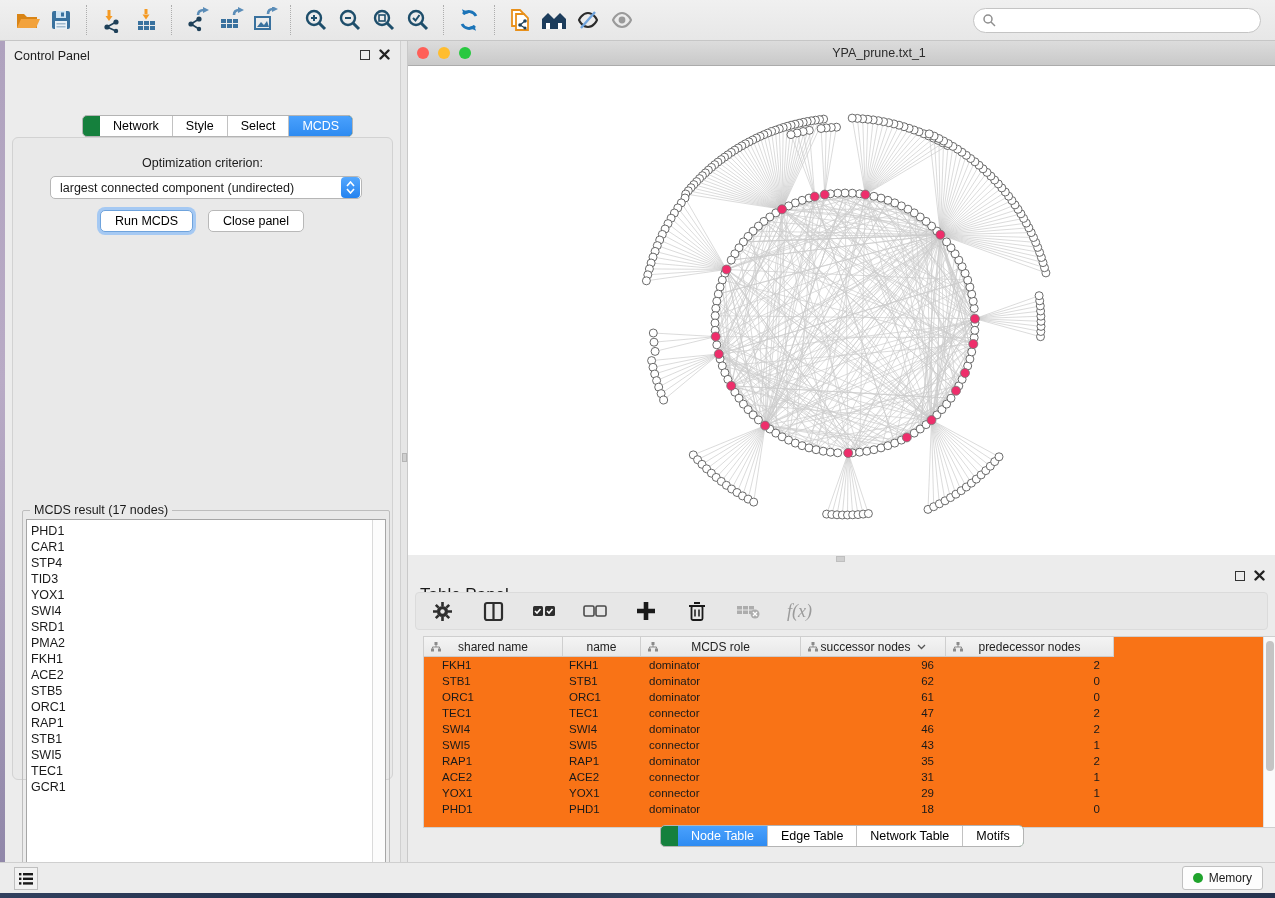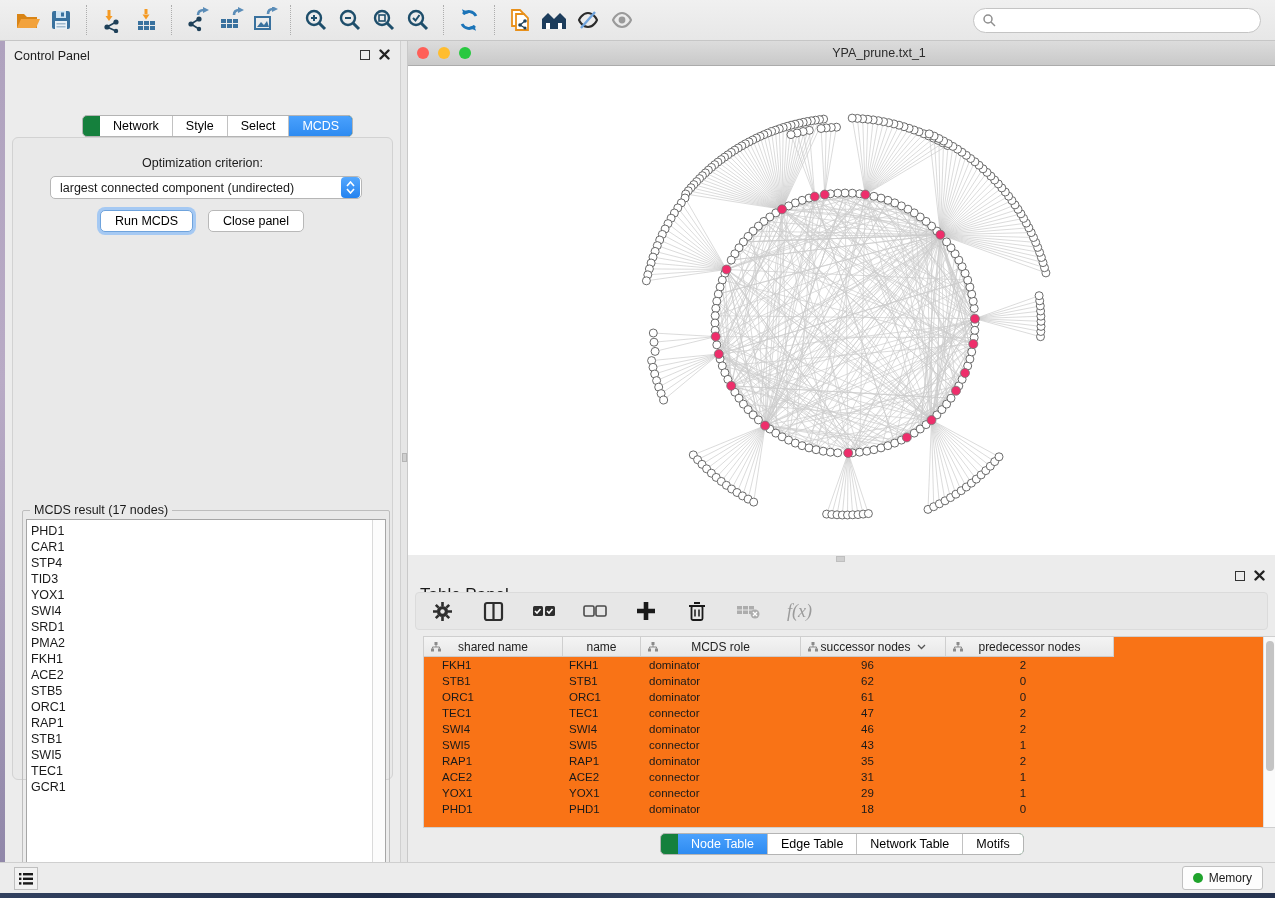--- a/index.html
+++ b/index.html
@@ -81,26 +81,26 @@
   #node-table { position:absolute; left:7px; top:71px; width:853px; height:192px;
     background:#f97316; border:1px solid #CFCFCF;margin-left:8px; }
   #tbl-header { position:absolute; left:0; top:0; height:20px; display:flex;
     background:linear-gradient(#F4F4F4,#E8E8E8); border-bottom:1px solid #CCCCCC; }
   .th { display:flex; align-items:center; justify-content:center; gap:6px;
     border-right:1px solid #CFCFCF; font-size:12px; color:#222; position:relative; }
   .th .hier { position:absolute; left:7px; top:5px; }
   #tbl-rows { position:absolute; left:0; top:20px; width:100%; }
   .tr { display:flex; height:16px; }
   .td { font-size:11.5px; line-height:16px; white-space:nowrap; overflow:hidden; }
-  .td.num { text-align:center; }
+  .td.num { text-align:right; }
   #tbl-scroll { position:absolute; right:0; top:0; width:12px; height:100%;
     border-left:1px solid #E0E0E0; background:#FAFAFA; }
   #tbl-thumb { position:absolute; left:1.5px; top:4px; width:8px; height:130px;
     background:#C4C4C4; border-radius:4px; }
-  #tp-tabs { position:absolute; left:252px; top:268px; }
+  #tp-tabs { position:absolute; left:252px; top:260px; }
   
   #status-bar { left:0; top:862px; width:1275px; height:31px; background:#ECECEC;
     border-top:1px solid #CFCFCF;padding-left:16px; }
   #status-list-btn { position:absolute; left:14px; top:4px; width:24px; height:23px;
     background:#F2F2F2; border:1px solid #BFBFBF; display:flex; align-items:center; justify-content:center; }
   #memory-btn { position:absolute; right:12px; top:3px; height:24px;
     background:#FDFDFD; border:1px solid #C0C0C0; border-radius:3px;
     display:flex; align-items:center; gap:6px; padding:0 10px; font-size:12px; }
   .dot-green { width:10px; height:10px; border-radius:50%; background:#1FA32C; }
 </style>

